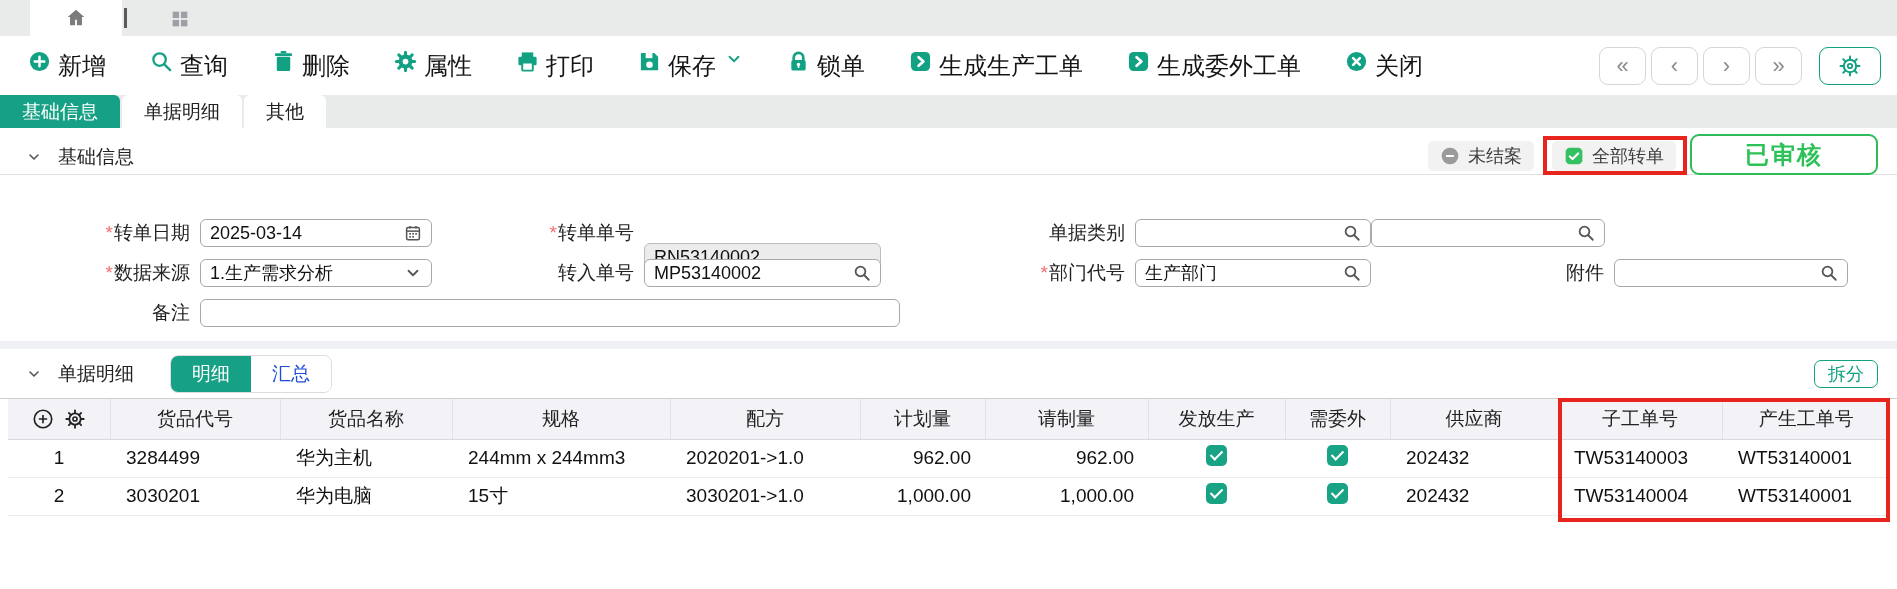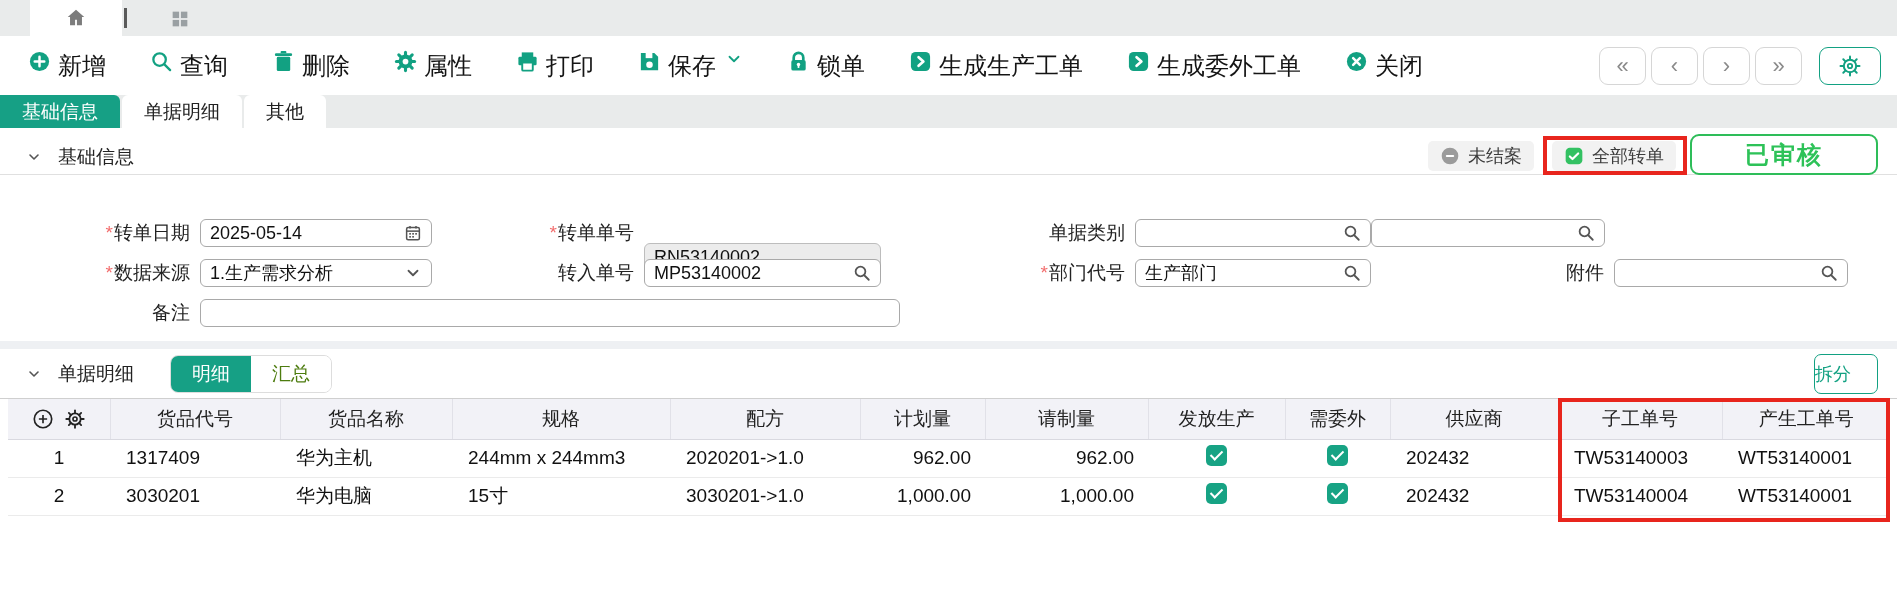--- a/index.html
+++ b/index.html
@@ -66,24 +66,24 @@
   .w-i1 { width:232px; } .w-i2 { width:237px; } .w-i3 { width:236px;font-family:Liberation Mono, monospace; } .w-i4 { width:234px; } .w-iwide { width:700px; }
   .input .val { flex:1 1 auto; overflow:hidden; white-space:nowrap; }
   .input.readonly { background:#ececec; border-color:#bdbdbd;margin-top:48px; }
   .sfx { width:18px; height:18px; color:#555; flex:0 0 auto; cursor:pointer; }
 
   
   .strip { height:8px; background:#eef0f3; margin-top:8px; }
   .detail-head { height:50px; display:flex; align-items:center; padding-left:26px; border-bottom:1px solid #cfcfcf; }
   .viewtabs { display:flex; margin-left:36px; border:1px solid #ddd; border-radius:8px; overflow:hidden; height:38px; }
   .vtab { width:80px; display:flex; align-items:center; justify-content:center; font-size:19px; background:#fff;
-          color:#4d7c0f; cursor:pointer; }
+          color:#1d4ed8; cursor:pointer; }
   .vtab.active { background:#16a085; color:#fff; }
-  .splitbtn { margin-left:auto; margin-right:19px; width:64px; height:40px; border:1px solid #12a182; border-radius:7px;
-              background:#fff; color:#12a182; font-size:18px; display:flex; align-items:center; justify-content:flex-start; cursor:pointer; }
+  .splitbtn { margin-left:auto; margin-right:19px; width:64px; height:28px; border:1px solid #12a182; border-radius:7px;
+              background:#fff; color:#12a182; font-size:18px; display:flex; align-items:center; justify-content:center; cursor:pointer; }
 
   
   table.grid { border-collapse:collapse; table-layout:fixed; margin-left:8px; width:1882px; font-size:19px; }
   .grid thead td { background:#f2f2f7; height:40px; text-align:center; color:#222;
                    border-right:1px solid #e1e1e8; border-bottom:1px solid #d9d9e0; }
   .grid thead td:last-child { border-right:none; }
   .grid tbody td { height:38px; border-bottom:1px solid #ebebeb; color:#111; }
   .c-icons { display:flex; align-items:center; justify-content:center; gap:10px; color:#222; }
   .c-icons .ic { width:22px; height:22px; cursor:pointer; }
   .td-seq { text-align:center; }
@@ -338,21 +338,21 @@
   </div>
   <div class="approved">
     <span>已审核</span>
   </div>
   <div class="hl-badge"></div>
 
   <div class="form">
     <div class="frow">
       <div class="flabel w-l1"><span class="req">*</span><span>转单日期</span></div>
       <div class="input w-i1">
-        <span class="val">2025-05-14</span>
+        <span class="val">2025-03-14</span>
         <svg class="sfx">
             <use href="#i-calendar"></use>
           </svg>
       </div>
       <div class="flabel w-l2"><span class="req">*</span><span>转单单号</span></div>
       <div class="input w-i2 readonly">
         <span class="val">RN53140002</span>
       </div>
       <div class="flabel w-l3"><span class="req"></span><span>单据类别</span></div>
       <div class="input w-i3">
@@ -462,21 +462,21 @@
         <td>发放生产</td>
         <td>需委外</td>
         <td>供应商</td>
         <td>子工单号</td>
         <td>产生工单号</td>
       </tr>
     </thead>
     <tbody>
       <tr>
         <td class="td-seq">1</td>
-        <td class="td-left">1317409</td>
+        <td class="td-left">3284499</td>
         <td class="td-left">华为主机</td>
         <td class="td-left">244mm x 244mm3</td>
         <td class="td-left">2020201-&gt;1.0</td>
         <td class="td-num">962.00</td>
         <td class="td-num">962.00</td>
         <td class="td-c"><span class="cb"></span></td>
         <td class="td-c"><span class="cb"></span></td>
         <td class="td-left">202432</td>
         <td class="td-left">TW53140003</td>
         <td class="td-left">WT53140001</td>

